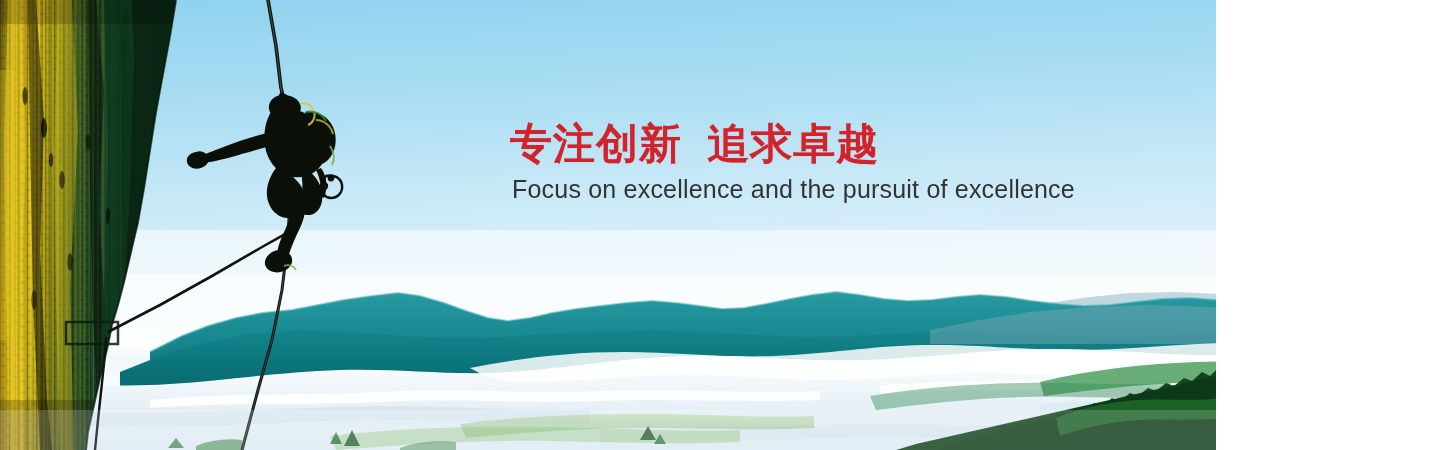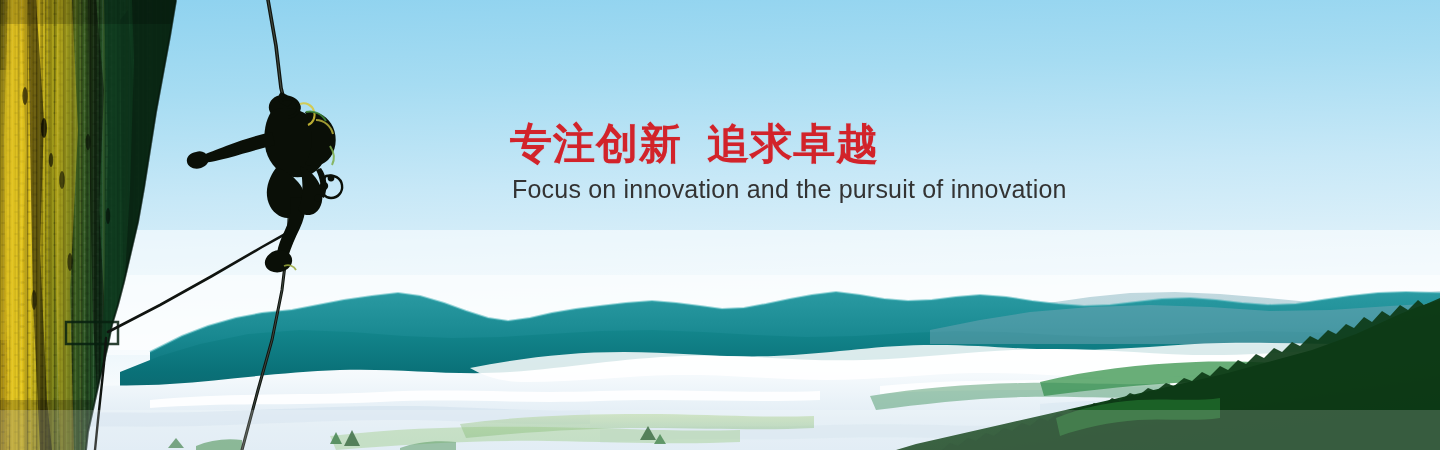--- a/index.html
+++ b/index.html
@@ -6,21 +6,21 @@
     margin: 0;
     padding: 0;
     background: #ffffff;
   }
   body {
     font-family: "Liberation Sans", sans-serif;
   }
 
   #banner {
     position: relative;
-    width: 1440px;
+    width: 1216px;
     height: 450px;
     overflow: hidden;
     background: #ffffff;
   }
 
   #banner svg.scene {
     position: absolute;
     inset: 0;
     width: 1440px;
     height: 450px;
@@ -382,16 +382,16 @@
       <path d="M330,146 C334,152 335,159 332,165" fill="none" stroke="#7fae4c" stroke-width="2"></path>
       <path d="M306,112 C314,110 322,114 326,121" fill="none" stroke="#3f8a3a" stroke-width="2"></path>
       <path d="M284,266 C289,264 294,266 296,270" fill="none" stroke="#9aa83a" stroke-width="1.8"></path>
     </g>
 
     <rect x="0" y="410" width="1440" height="40" fill="#ffffff" opacity="0.18"></rect>
   </svg>
 
   <div class="text-block">
     <div class="headline">专注创新  追求卓越</div>
-    <div class="subline">Focus on innovation and the pursuit of innovation</div>
+    <div class="subline">Focus on excellence and the pursuit of excellence</div>
   </div>
 
 </div>
 
 </body></html>

